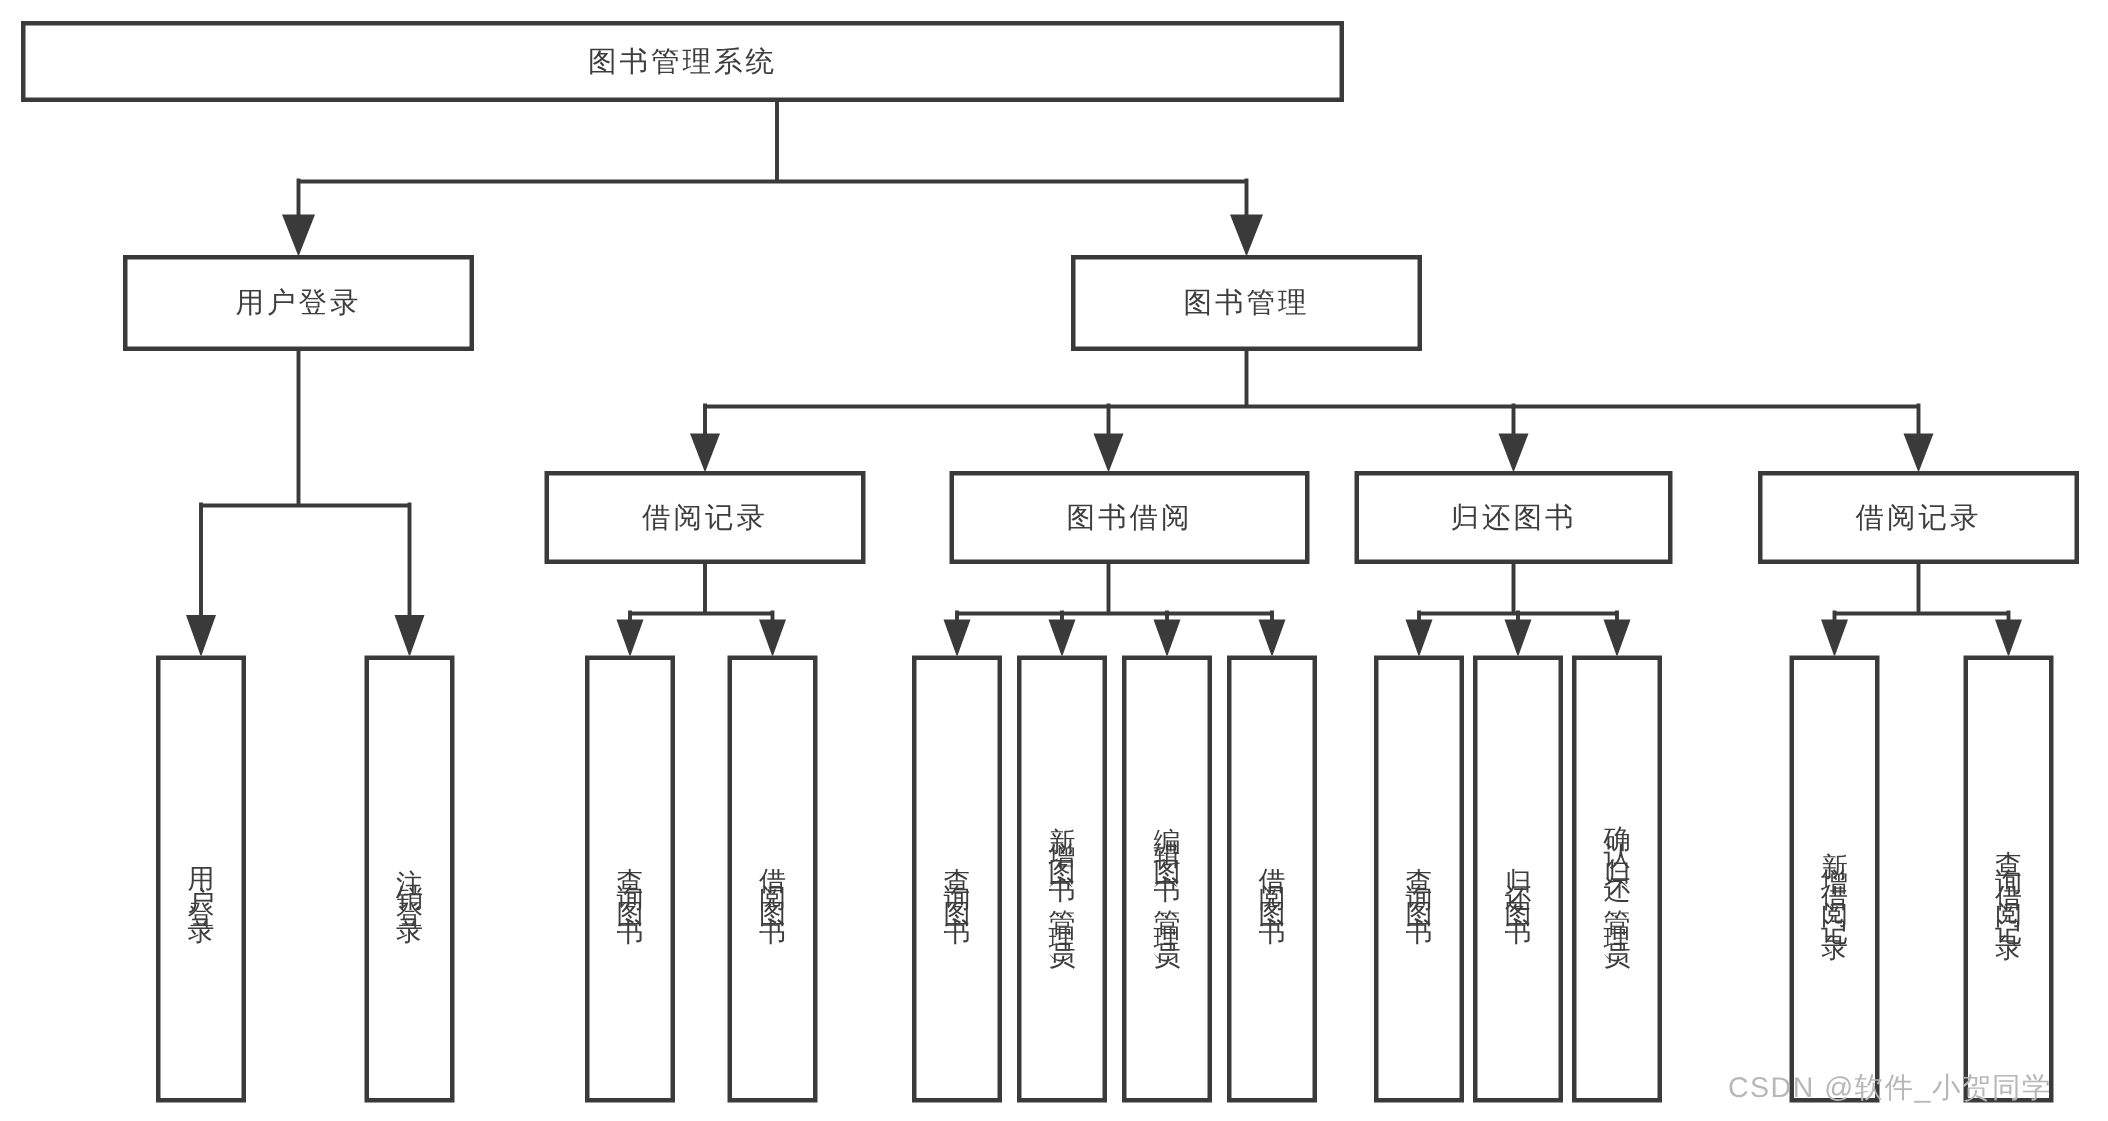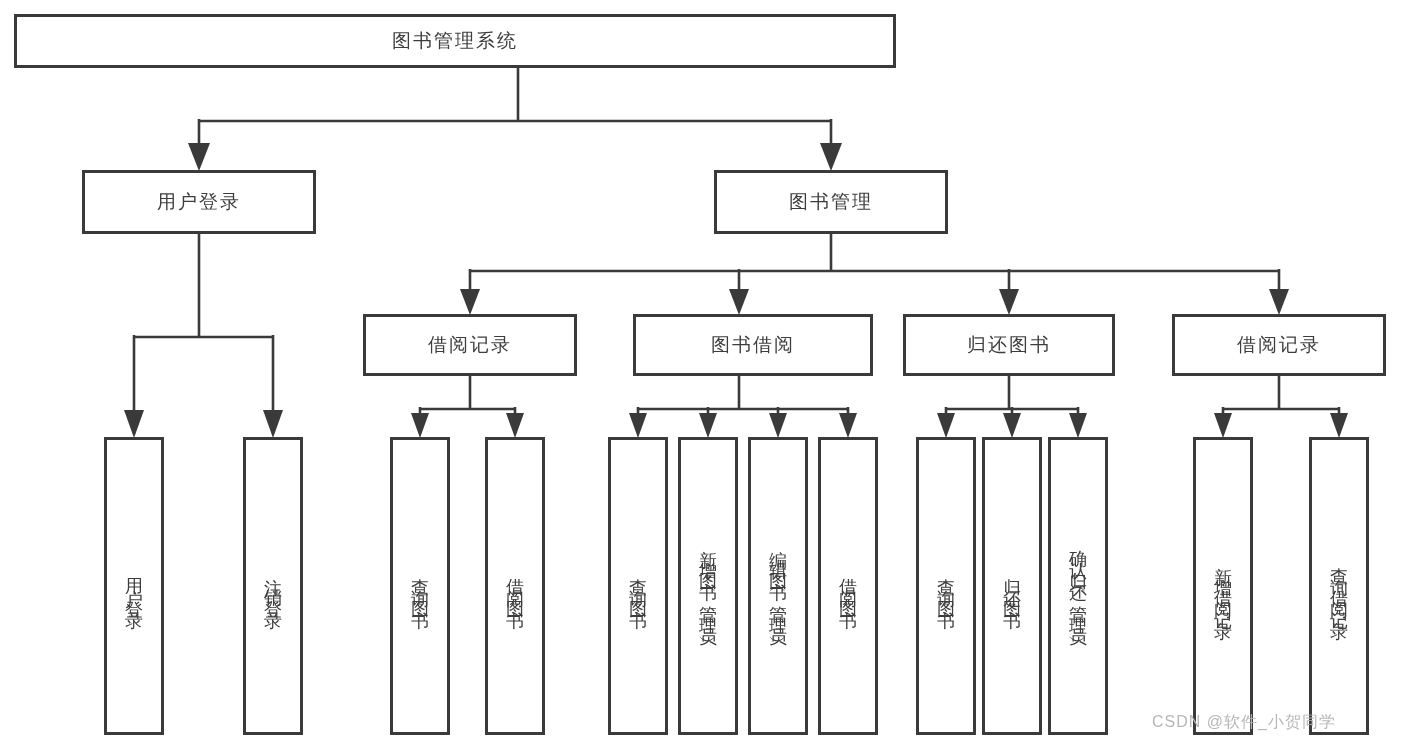--- a/index.html
+++ b/index.html
@@ -75,21 +75,21 @@
   .leaf-x848  { left: 818px; }
   .leaf-x946  { left: 916px; }
   .leaf-x1012 { left: 982px; }
   .leaf-x1078 { left: 1048px; }
   .leaf-x1223 { left: 1193px; }
   .leaf-x1339 { left: 1309px; }
   .watermark {
     position: absolute;
     left: 1152px;
     top: 712px;
-    font-size: 16px;
+    font-size: 19px;
     color: #b7b7b7;
     letter-spacing: 1px;
     z-index: 3;
     white-space: nowrap;
   }
 </style>
 </head>
 <body>
 
 <div id="canvas">

